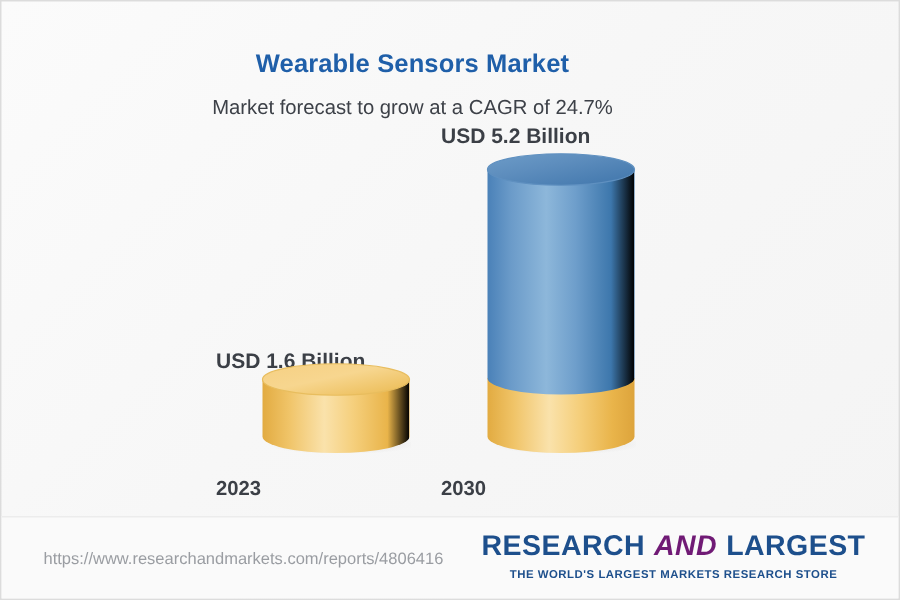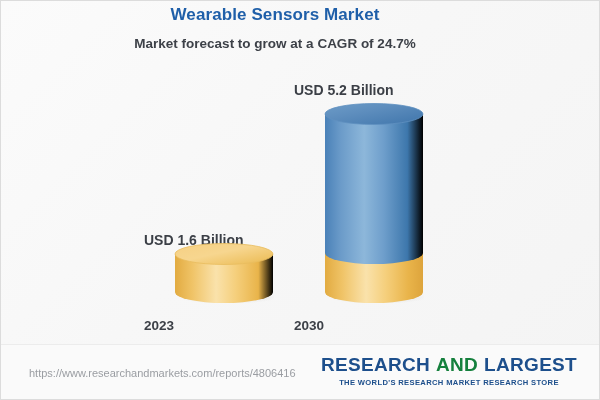--- a/index.html
+++ b/index.html
@@ -19,37 +19,37 @@
     height: 400px;
     box-sizing: border-box;
     border: 1px solid #dcdcdc;
     background: linear-gradient(135deg, #fbfbfb 0%, #f7f7f7 45%, #f4f4f4 100%);
     overflow: hidden;
   }
 
   
   .header {
     position: absolute;
-    top: 4px;
+    top: 32px;
     left: 0;
     width: 548px;
     text-align: center;
   }
   .chart-title {
     font-size: 17px;
     font-weight: bold;
     color: #1f5fa9;
     letter-spacing: 0.1px;
     margin: 0;
   }
   .chart-subtitle {
     font-size: 13.5px;
     color: #3d4148;
     margin: 11px 0 0 0;
-    font-weight: bold;
+    font-weight: normal;
   }
 
   
   .plot {
     position: absolute;
     top: 0;
     left: 0;
     width: 600px;
     height: 345px;
   }
@@ -115,21 +115,21 @@
     text-align: center;
   }
   .brand-name {
     font-size: 19px;
     font-weight: bold;
     letter-spacing: 0.3px;
     line-height: 1;
     white-space: nowrap;
   }
   .brand-research, .brand-markets { color: #1d4f8c; }
-  .brand-and { color: #15803d; }
+  .brand-and { color: #701a75; font-style: italic; }
   .brand-tag {
     font-size: 7.6px;
     font-weight: bold;
     color: #1d4f8c;
     letter-spacing: 0.35px;
     margin-top: 4px;
     white-space: nowrap;
   }
 </style>
 </head>
@@ -230,17 +230,17 @@
       <div class="cat-label">2030</div>
     </div>
 
   </div>
 
   <div class="footer">
     <a class="footer-url" href="#">https://www.researchandmarkets.com/reports/4806416</a>
 
     <div class="brand">
       <div class="brand-name"><span class="brand-research">RESEARCH</span><span class="brand-and" style="margin-left: 6px;">AND</span><span class="brand-markets" style="margin-left: 6px;">LARGEST</span></div>
-      <div class="brand-tag">THE WORLD'S RESEARCH MARKET RESEARCH STORE</div>
+      <div class="brand-tag">THE WORLD'S LARGEST MARKETS RESEARCH STORE</div>
     </div>
   </div>
 
 </div>
 
 </body></html>

